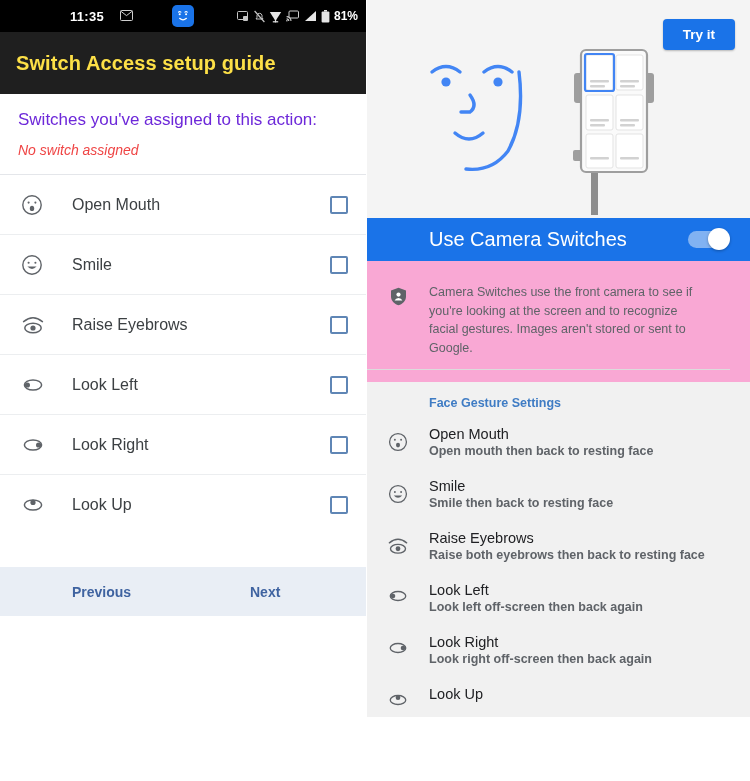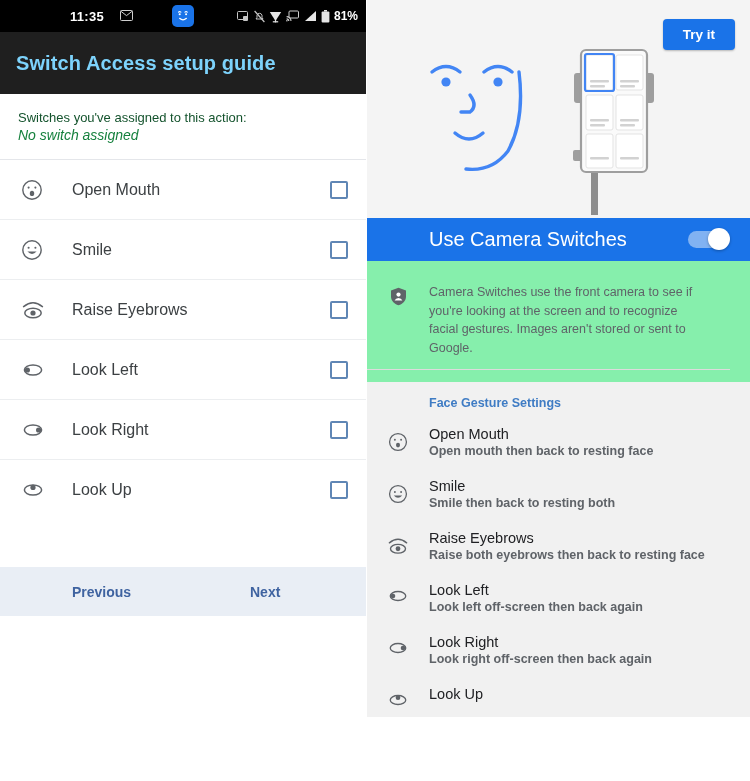--- a/index.html
+++ b/index.html
@@ -30,39 +30,39 @@
     width:22px;height:22px;border-radius:5px;background:#1a73e8;
     display:flex;align-items:center;justify-content:center;
   }
   .sb-right{
     position:absolute;right:8px;display:flex;align-items:center;gap:4px;
     font-size:12px;font-weight:bold;
   }
   .sb-right .ic{opacity:.9;display:inline-flex;align-items:center;}
 
   .app-bar{
-    height:62px;background:#1f1f1f;color:#7dd3fc;
+    height:62px;background:#1f1f1f;color:#fde047;
     display:flex;align-items:center;padding:0 16px;
     box-sizing:border-box;
   }
   .app-bar-title{font-size:20px;font-weight:bold;letter-spacing:.1px;}
 
   .intro{
     background:#f5f6f8;padding:16px 18px 14px 18px;
     box-sizing:border-box;
   }
   .intro-title{font-size:17px;font-weight:bold;color:#22252a;margin-bottom:12px;}
   .intro-sub{font-size:15px;color:#3c4043;}
 
   .assigned-card{
     background:#ffffff;margin:0;padding:16px 18px 16px 18px;
     box-sizing:border-box;border-bottom:1px solid #e4e6ea;
   }
-  .assigned-label{font-size:13px;color:#14532d;margin-bottom:2px;}
-  .assigned-value{font-size:14px;color:#15803d;font-style:italic;}
+  .assigned-label{font-size:17px;color:#6d28d9;margin-bottom:12px;}
+  .assigned-value{font-size:14px;color:#ef4444;font-style:italic;}
 
   .gesture-list{background:#ffffff;}
   .g-row{
     height:60px;display:flex;align-items:center;
     padding:0 18px 0 20px;box-sizing:border-box;
     border-bottom:1px solid #eceef0;
     background:#ffffff;
   }
   .g-row:last-child{border-bottom:none;}
   .g-icon{width:34px;flex:0 0 34px;display:flex;align-items:center;}
@@ -107,21 +107,21 @@
   .toggle-sw{
     width:40px;height:17px;border-radius:9px;
     background:rgba(255,255,255,.45);position:relative;
   }
   .toggle-knob{
     position:absolute;right:-2px;top:-3px;
     width:22px;height:22px;border-radius:50%;background:#ffffff;
     box-shadow:0 1px 3px rgba(0,0,0,.3);
   }
 
-  .info-block{background:#86efac;padding:14px 20px 12px 0;box-sizing:border-box;}
+  .info-block{background:#f9a8d4;padding:14px 20px 12px 0;box-sizing:border-box;}
   .info-row{display:flex;padding:8px 22px 8px 0;}
   .info-icon{width:62px;flex:0 0 62px;display:flex;justify-content:center;padding-top:4px;}
   .info-text{flex:1;font-size:12.5px;line-height:1.48;color:#5f6368;}
   .divider{height:1px;background:#dcdcdc;margin:4px 0 0 0;}
 
   .fgs-wrap{background:#f1f1f1;padding-top:14px;}
   .fgs-head{
     font-size:12.5px;font-weight:bold;color:#3f7cc4;
     padding-left:62px;padding-bottom:6px;
   }
@@ -387,21 +387,21 @@
         <span class="fg-icon">
           <svg width="22" height="22" viewBox="0 0 24 24">
               <circle cx="12" cy="12" r="9.2" fill="none" stroke="#5f6368" stroke-width="1.4"></circle>
               <circle cx="8.6" cy="9.8" r="1.05" fill="#5f6368"></circle>
               <circle cx="15.4" cy="9.8" r="1.05" fill="#5f6368"></circle>
               <path d="M7.4 13.6 Q12 18.4 16.6 13.6 Z" fill="#5f6368"></path>
             </svg>
         </span>
         <span class="fg-body">
           <span class="fg-title" style="display:block">Smile</span>
-          <span class="fg-desc" style="display:block">Smile then back to resting both</span>
+          <span class="fg-desc" style="display:block">Smile then back to resting face</span>
         </span>
       </div>
 
       <div class="fg-row">
         <span class="fg-icon">
           <svg width="24" height="22" viewBox="0 0 26 24">
               <path d="M3.6 8.6 Q13 0.8 22.4 8.6" fill="none" stroke="#5f6368" stroke-width="1.5" stroke-linecap="round"></path>
               <ellipse cx="13" cy="15" rx="8.2" ry="4.8" fill="none" stroke="#5f6368" stroke-width="1.5"></ellipse>
               <circle cx="13" cy="15" r="2.6" fill="#5f6368"></circle>
             </svg>

